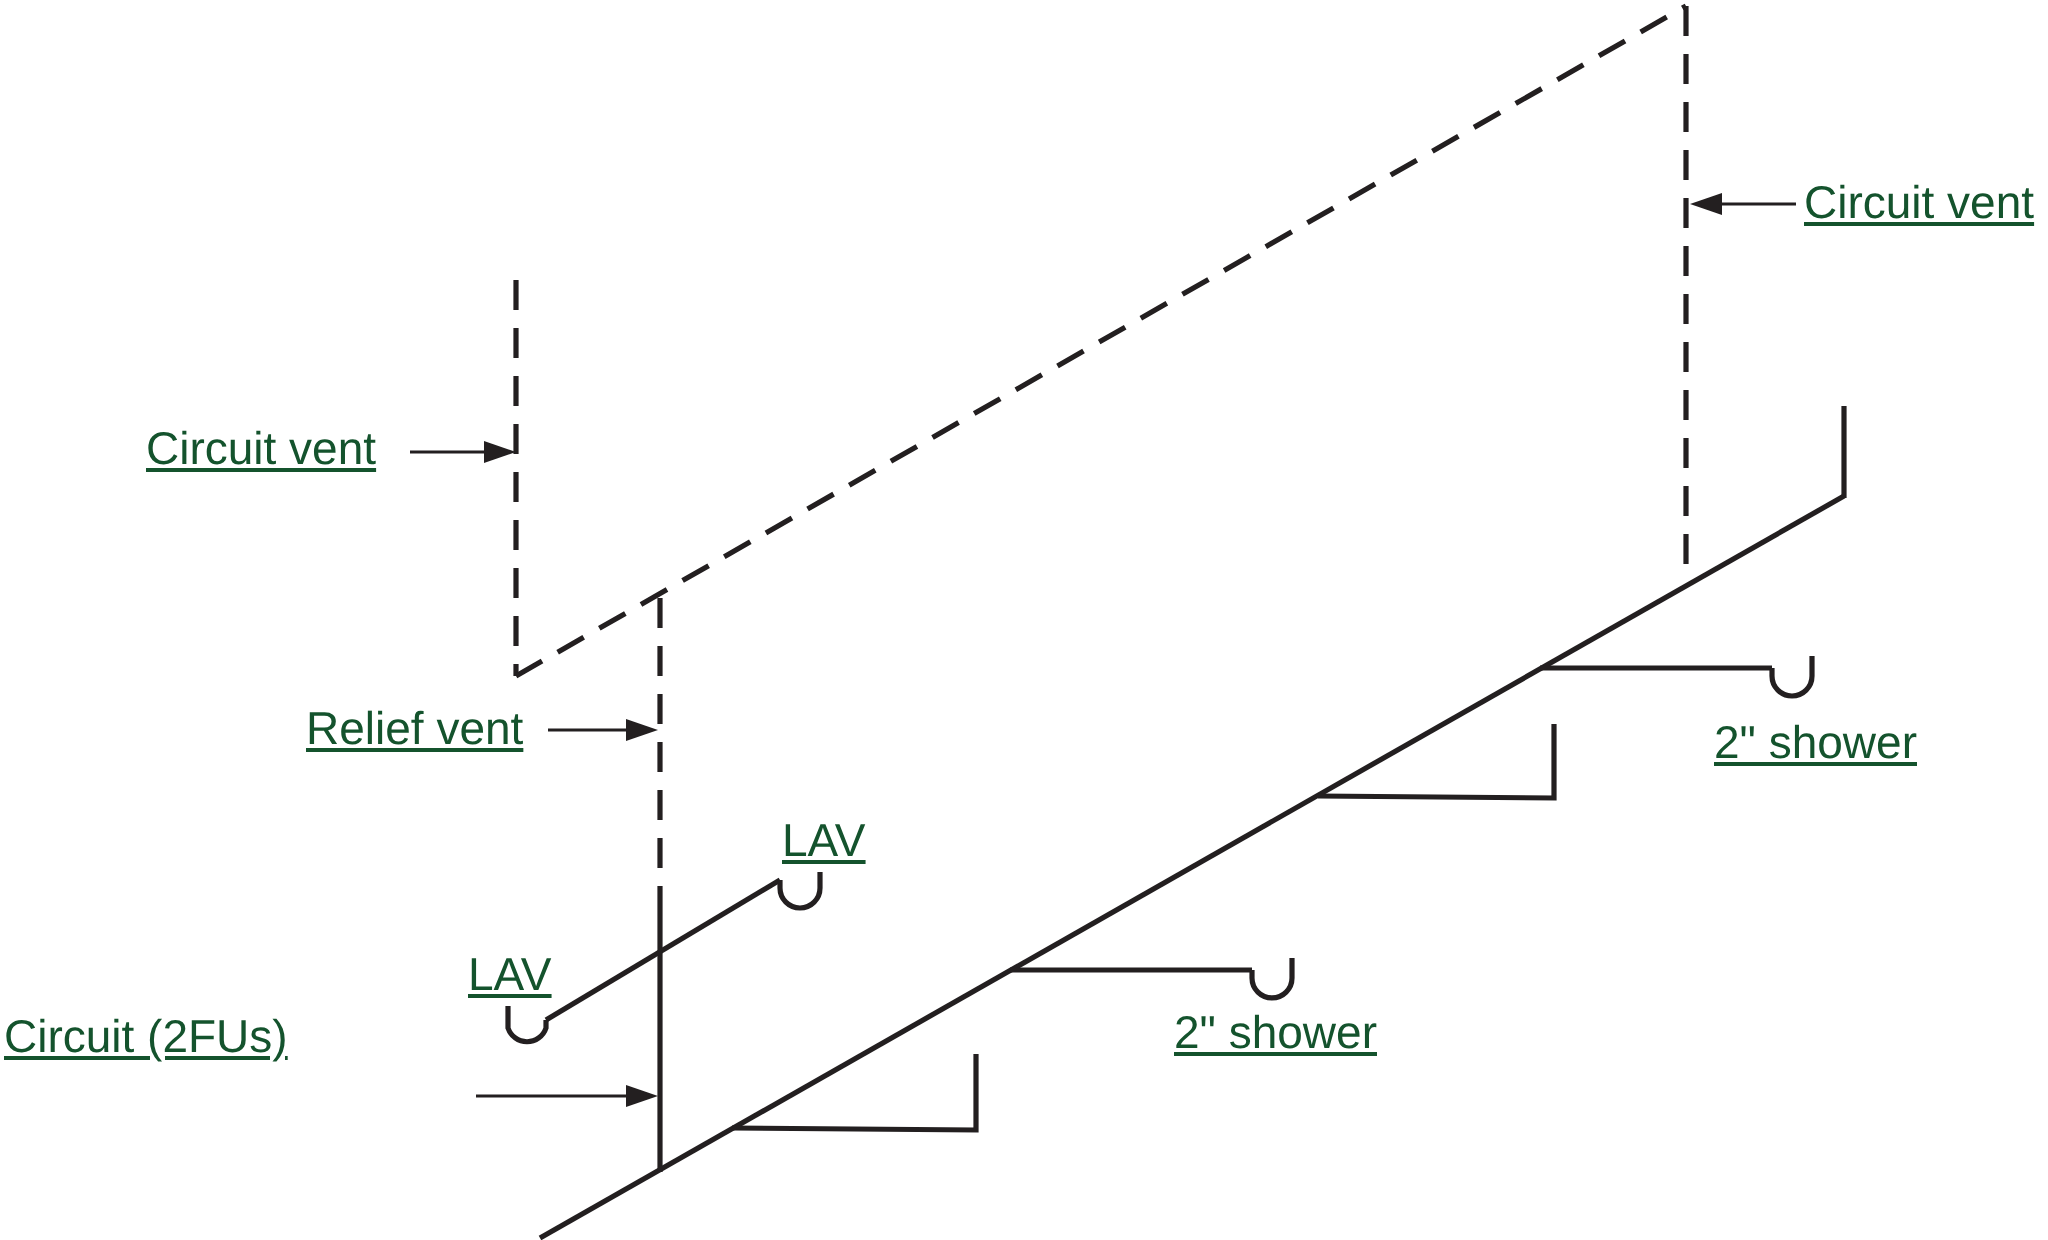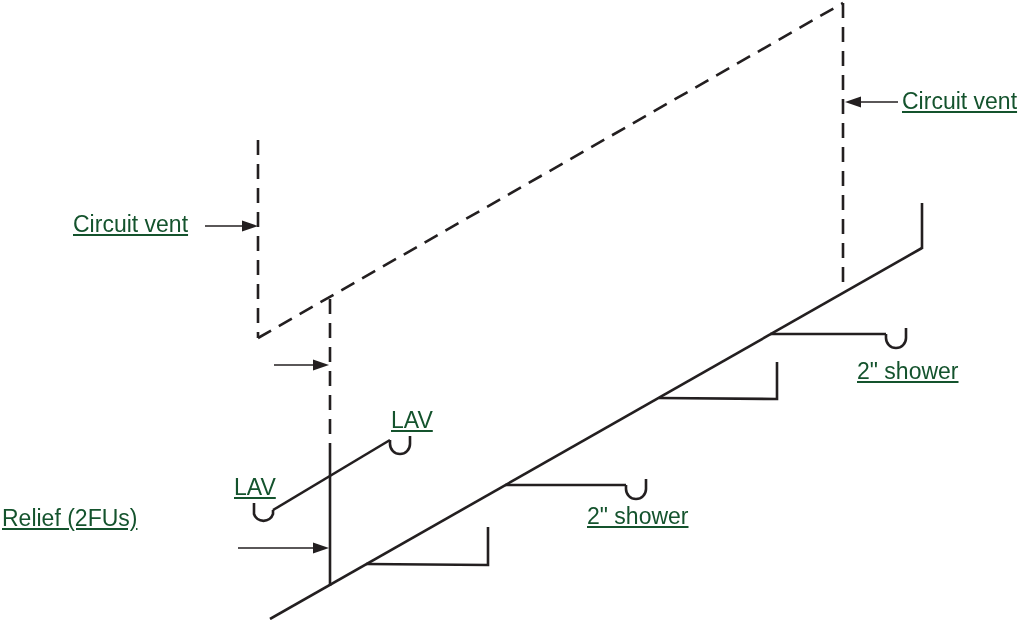--- a/index.html
+++ b/index.html
@@ -104,22 +104,23 @@
     <g>
       <path class="leader" d="M 238 548 L 314 548"></path>
       <polygon class="arrowhead" points="313,542.5 329,548 313,553.5"></polygon>
     </g>
   </svg>
 
   <div class="lbl" style="left:73px;  top:211px;">Circuit vent</div>
 
   <div class="lbl" style="left:902px; top:88px;">Circuit vent</div>
 
+  <div class="lbl" style="left:153px; top:351px;">Relief vent</div>
 
-  <div class="lbl multiline" style="left:2px; top:503px;"><span>Relief (2FUs)</span><br></div>
+  <div class="lbl multiline" style="left:2px; top:503px;"><span>Circuit (2FUs)</span><br></div>
 
   <div class="lbl" style="left:391px; top:407px;">LAV</div>
 
   <div class="lbl" style="left:234px; top:474px;">LAV</div>
 
   <div class="lbl" style="left:587px; top:503px;">2" shower</div>
 
   <div class="lbl" style="left:857px; top:358px;">2" shower</div>
 
 </div>

